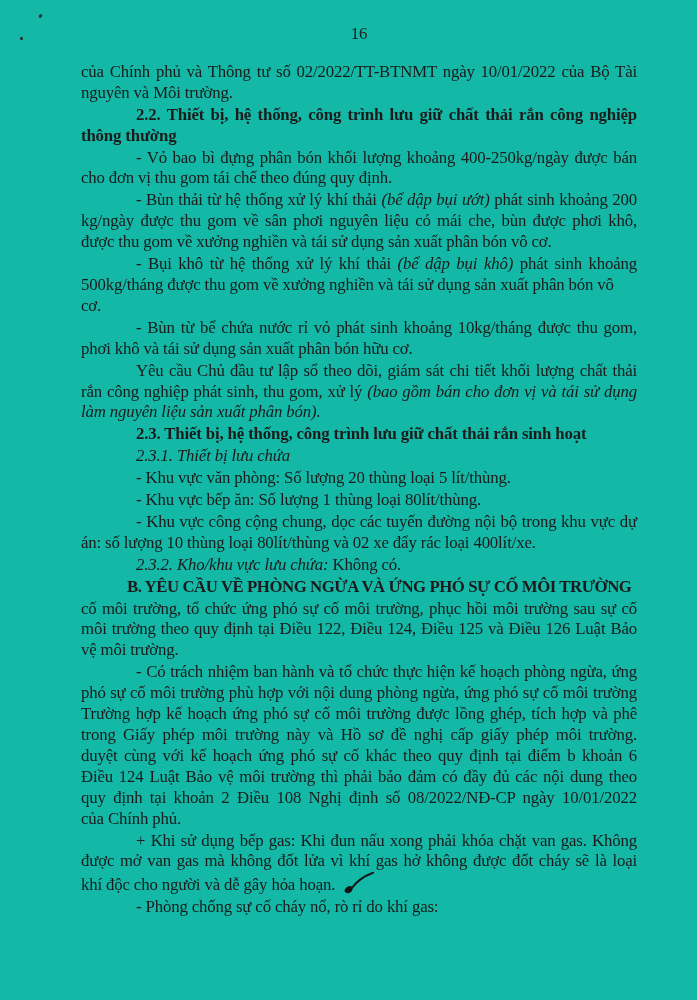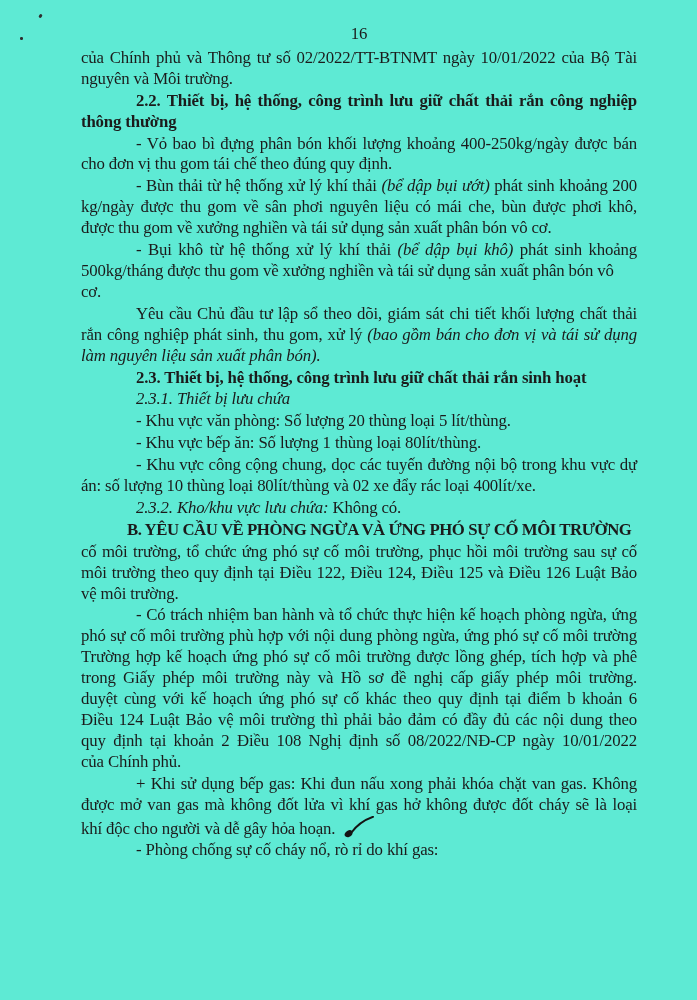--- a/index.html
+++ b/index.html
@@ -1,30 +1,30 @@
 <!DOCTYPE html>
 <html lang="vi"><head>
 <meta charset="utf-8">
 <style>
   html,body{margin:0;padding:0;background:#e8e8e8;}
   .page{
     position:relative;
     width:697px;height:1000px;
-    background:#5eead4;
+    background:#14b8a6;
     box-sizing:border-box;
     padding:24px 60px 0 81px;
     font-family:"Liberation Serif", serif;
     color:#1b1b1b;
     font-size:16.8px;
     line-height:20.9px;
     letter-spacing:-0.15px;
     overflow:hidden;
   }
   .pagenum{text-align:center;}
-  .body{margin-top:3px;}
+  .body{margin-top:17px;}
   .blk{margin:0;}
   .blk + .blk{margin-top:1px;}
   .hd{margin-top:3px;}
   .ln{min-height:20.9px;}
   .j{text-align:justify;text-align-last:justify;}
   .ind{text-indent:55px;}
   .indB{text-indent:46px;}
   .b{font-weight:bold;}
   .it{font-style:italic;}
   .nw{white-space:nowrap;}
@@ -64,20 +64,24 @@
       <div class="ln j ind"><span>- Bùn thải từ hệ thống xử lý khí thải </span><span class="it">(bể dập bụi ướt)</span><span> phát sinh khoảng 200</span></div>
       <div class="ln j">kg/ngày được thu gom về sân phơi nguyên liệu có mái che, bùn được phơi khô,</div>
       <div class="ln">được thu gom về xưởng nghiền và tái sử dụng sản xuất phân bón vô cơ.</div>
     </div>
 
     <div class="blk">
       <div class="ln j ind"><span>- Bụi khô từ hệ thống xử lý khí thải </span><span class="it">(bể dập bụi khô)</span><span> phát sinh khoảng</span></div>
       <div class="ln">500kg/tháng được thu gom về xưởng nghiền và tái sử dụng sản xuất phân bón vô cơ.</div>
     </div>
 
+    <div class="blk">
+      <div class="ln j ind">- Bùn từ bể chứa nước rỉ vỏ phát sinh khoảng 10kg/tháng được thu gom,</div>
+      <div class="ln">phơi khô và tái sử dụng sản xuất phân bón hữu cơ.</div>
+    </div>
 
     <div class="blk">
       <div class="ln j ind">Yêu cầu Chủ đầu tư lập sổ theo dõi, giám sát chi tiết khối lượng chất thải</div>
       <div class="ln j"><span>rắn công nghiệp phát sinh, thu gom, xử lý </span><span class="it">(bao gồm bán cho đơn vị và tái sử dụng</span></div>
       <div class="ln it">làm nguyên liệu sản xuất phân bón).</div>
     </div>
 
     <div class="blk b hd">
       <div class="ln ind nw">2.3. Thiết bị, hệ thống, công trình lưu giữ chất thải rắn sinh hoạt</div>
     </div>

